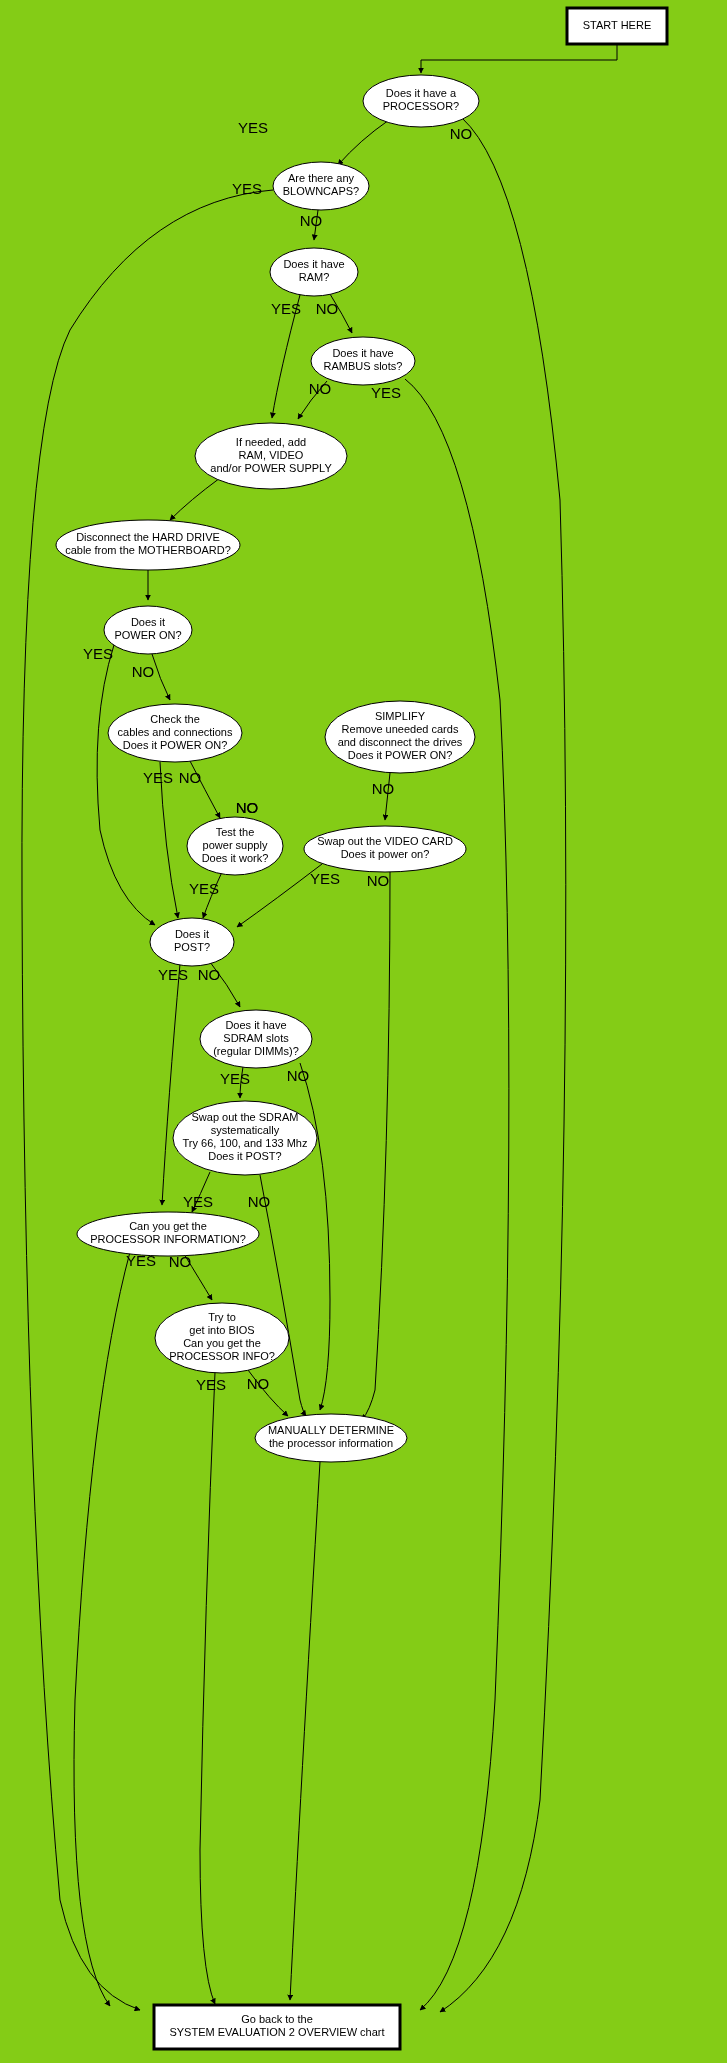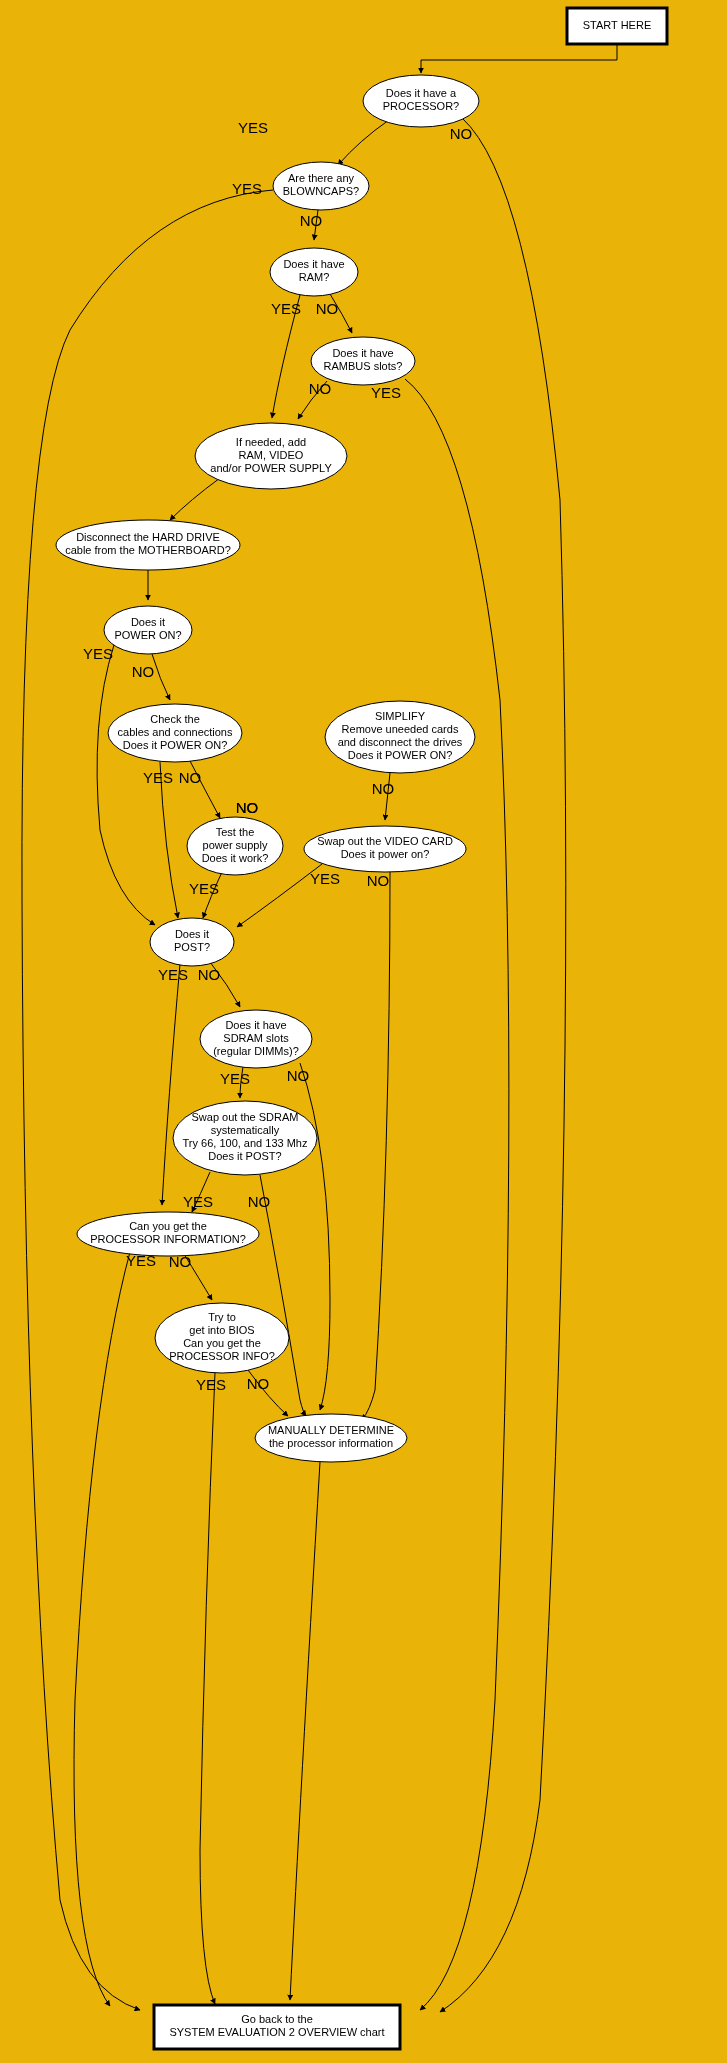--- a/index.html
+++ b/index.html
@@ -1,18 +1,18 @@
 <!DOCTYPE html>
 <html><head>
 <meta charset="utf-8">
 <title>System Evaluation Flowchart</title>
 <style>
   html,body{margin:0;padding:0;background:#ffffff;}
   body{font-family:"Liberation Sans", sans-serif;}
-  #stage{position:relative;width:727px;height:2063px;background:#eab308;overflow:hidden;}
+  #stage{position:relative;width:727px;height:2063px;background:#84cc16;overflow:hidden;}
   svg#chart{position:absolute;left:0;top:0;width:727px;height:2063px;display:block;}
   .node-ellipse{fill:#ffffff;stroke:#000000;stroke-width:1;}
   .node-box{fill:#ffffff;stroke:#000000;stroke-width:3;}
   .edge{fill:none;stroke:#000000;stroke-width:1;}
   .arrowfill{fill:#000000;}
   text{font-family:"Liberation Sans", sans-serif;fill:#000000;}
   .nodetext{font-size:11px;text-anchor:middle;dominant-baseline:middle;}
   .boxtext{font-size:11px;text-anchor:middle;dominant-baseline:middle;}
   .edgelabel{font-size:15px;text-anchor:middle;dominant-baseline:middle;}
 </style>

